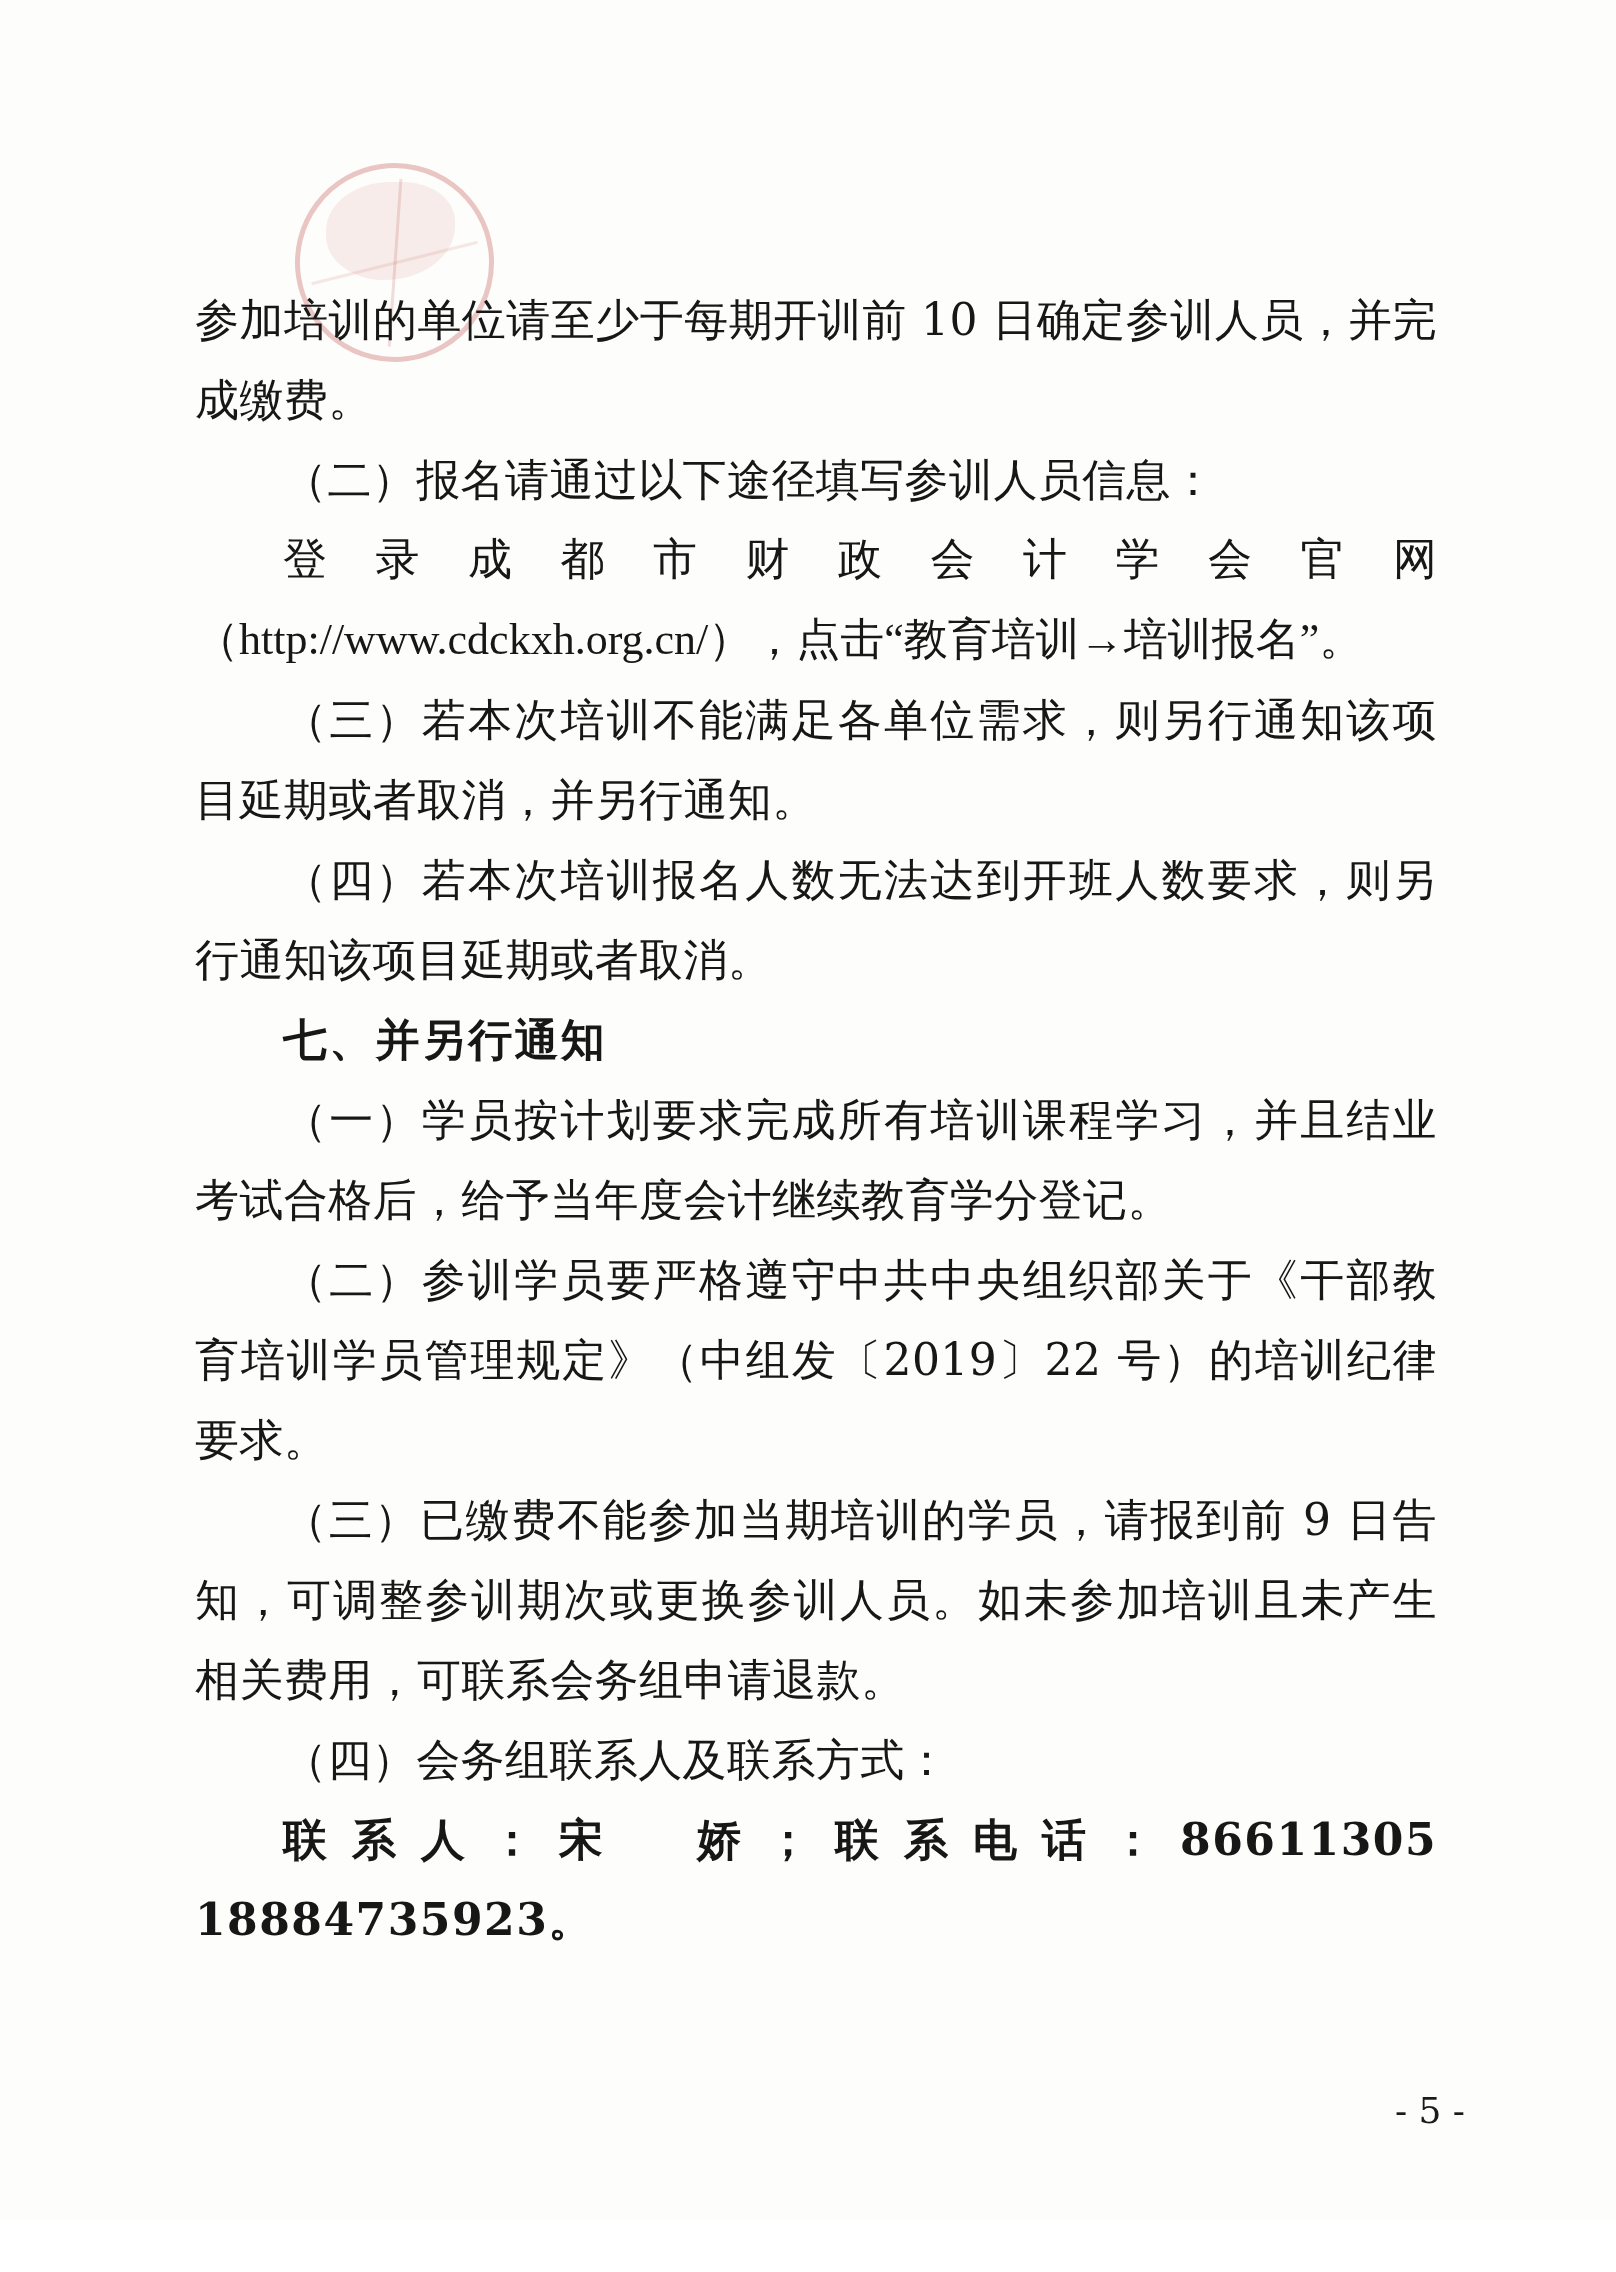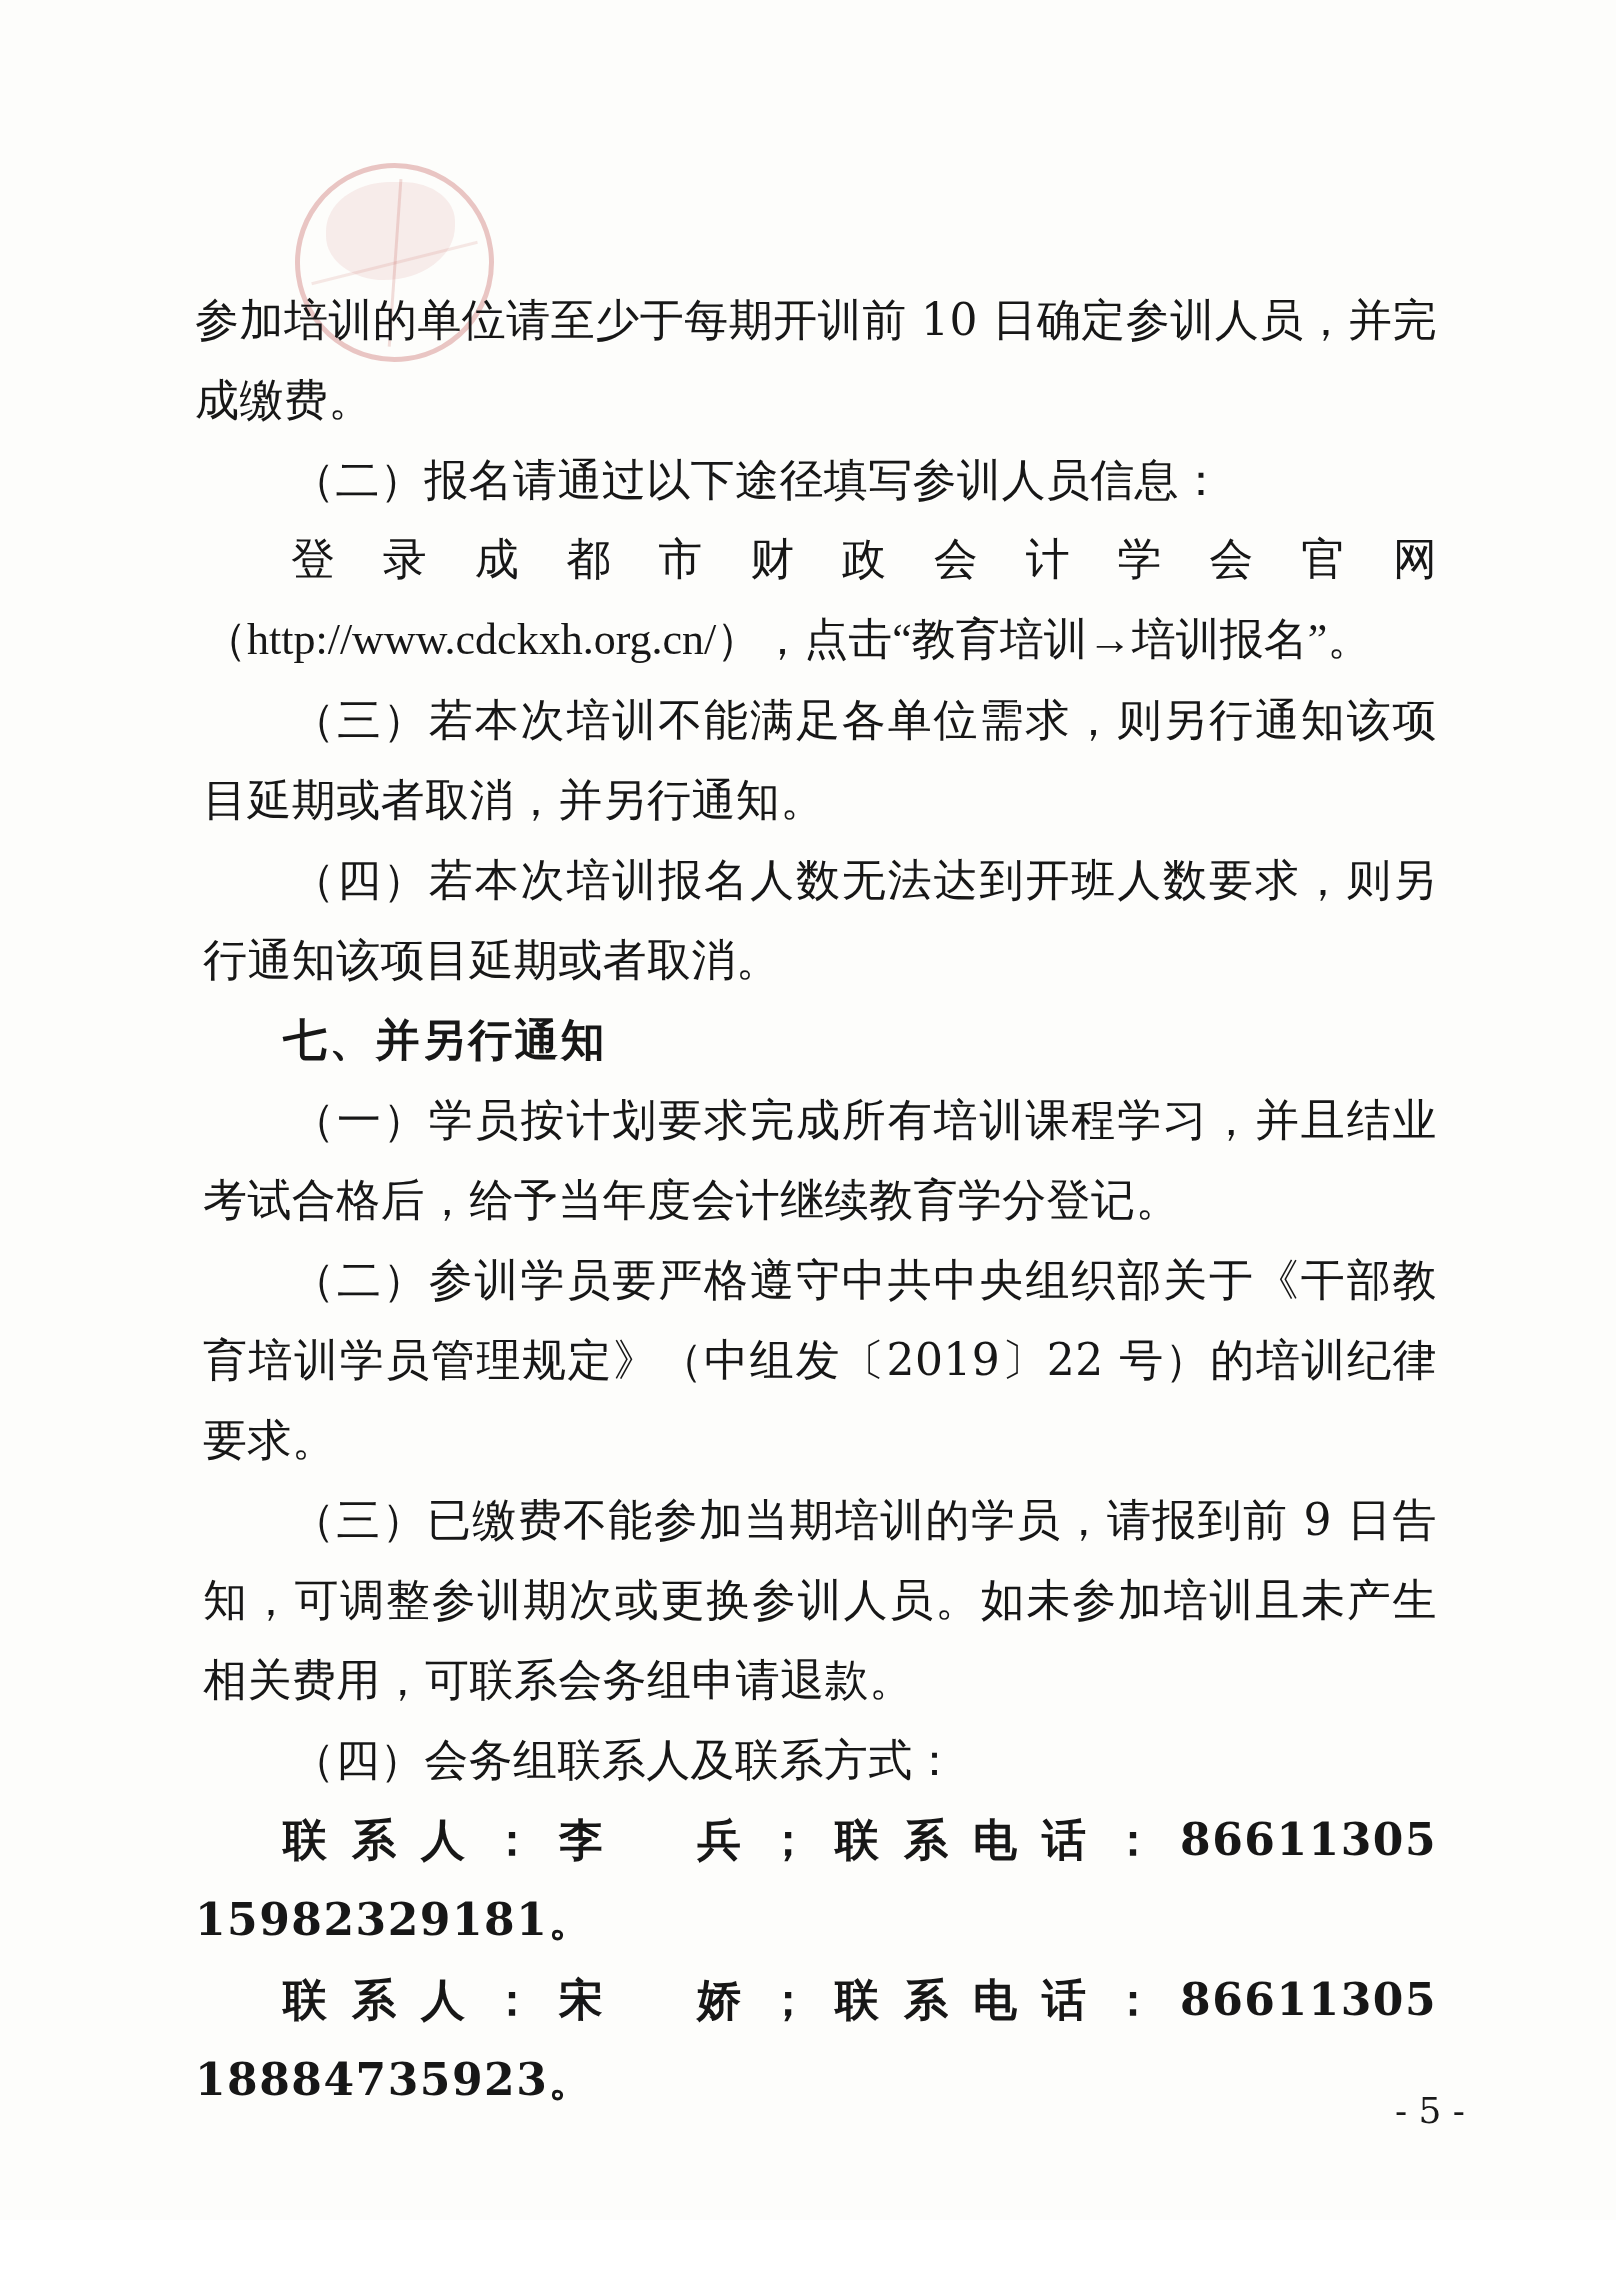--- a/index.html
+++ b/index.html
@@ -27,21 +27,20 @@
     color: #171717;
     letter-spacing: 0.4px;
   }
   .para {
     margin: 0 0 0 0;
     text-align: justify;
     text-justify: inter-ideograph;
   }
   .indent {
     text-indent: 88px;
-    margin-left: 8px;
   }
   .heading {
     text-indent: 88px;
     font-weight: bold;
     letter-spacing: 2.3px;
   }
   .url {
     font-family: "Liberation Serif", "DejaVu Serif", serif;
     letter-spacing: 0px;
   }
@@ -124,21 +123,20 @@
     <p class="para heading">七、并另行通知</p>
 
     <p class="para indent">（一）学员按计划要求完成所有培训课程学习，并且结业考试合格后，给予当年度会计继续教育学分登记。</p>
 
     <p class="para indent">（二）参训学员要严格遵守中共中央组织部关于《干部教育培训学员管理规定》（中组发〔2019〕22 号）的培训纪律要求。</p>
 
     <p class="para indent">（三）已缴费不能参加当期培训的学员，请报到前 9 日告知，可调整参训期次或更换参训人员。如未参加培训且未产生相关费用，可联系会务组申请退款。</p>
 
     <p class="para indent">（四）会务组联系人及联系方式：</p>
 
-    <p class="para contact-line">联系人：李　兵；联系电话：86611305　15982329181。</p>
 
 
     <p class="para contact-line">联系人：宋　娇；联系电话：86611305　18884735923。</p>
 
   </div>
 
   <div class="page-number">- 5 -</div>
 
 </div>
 

